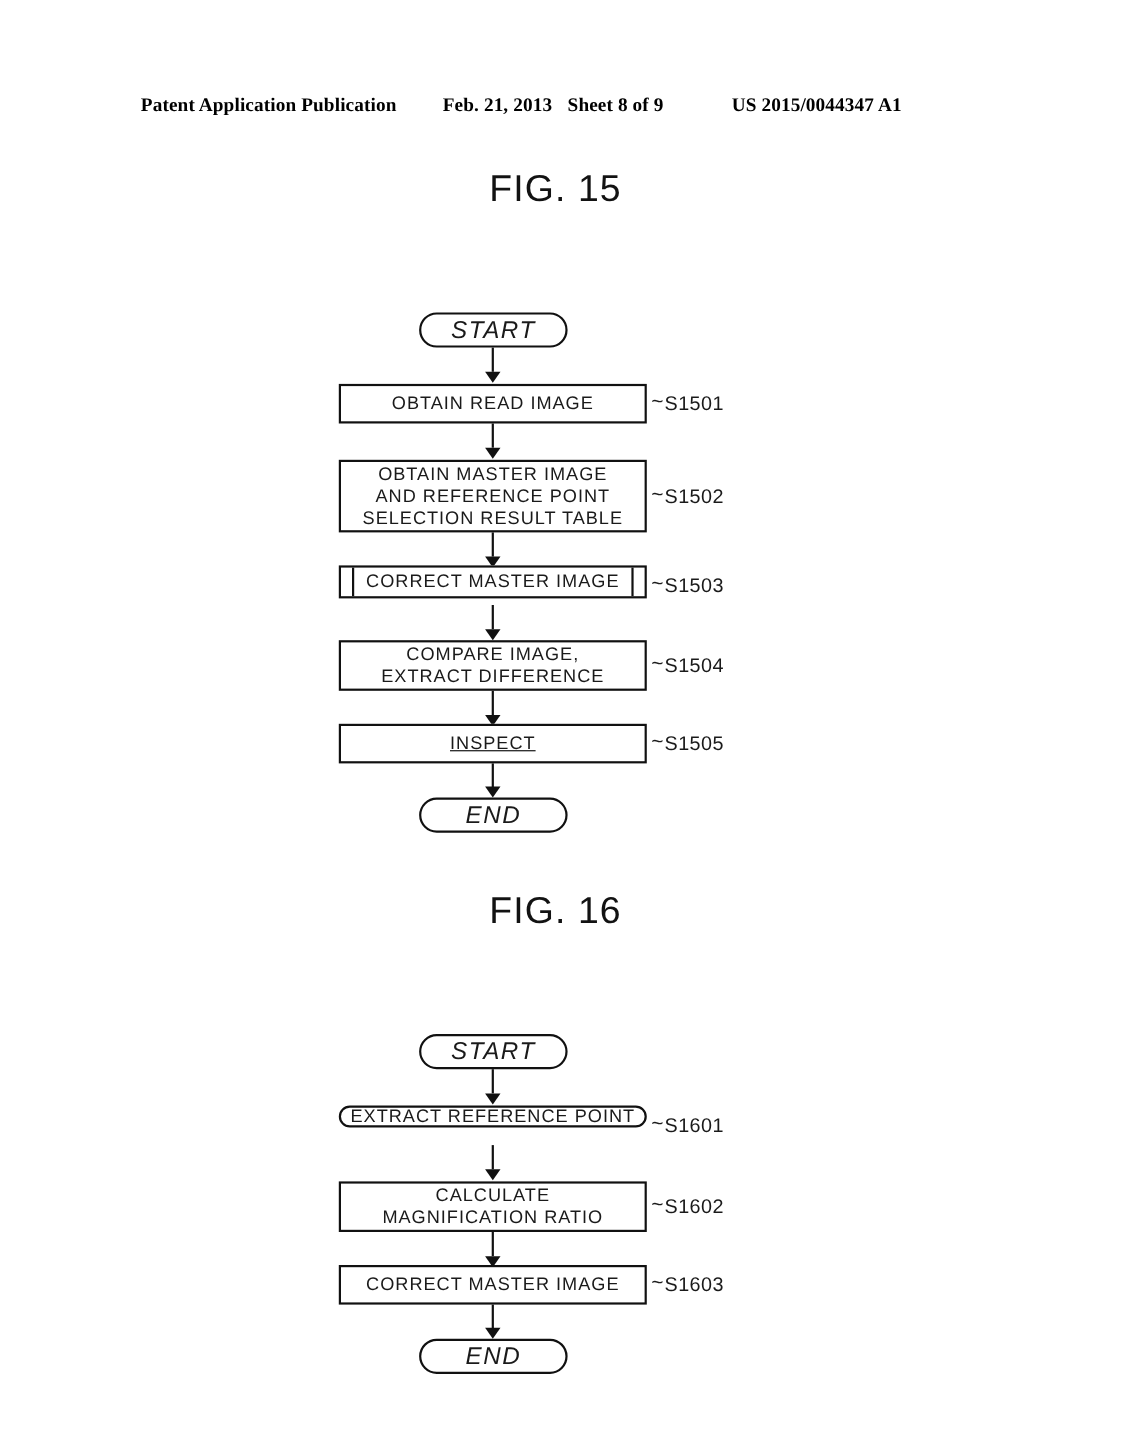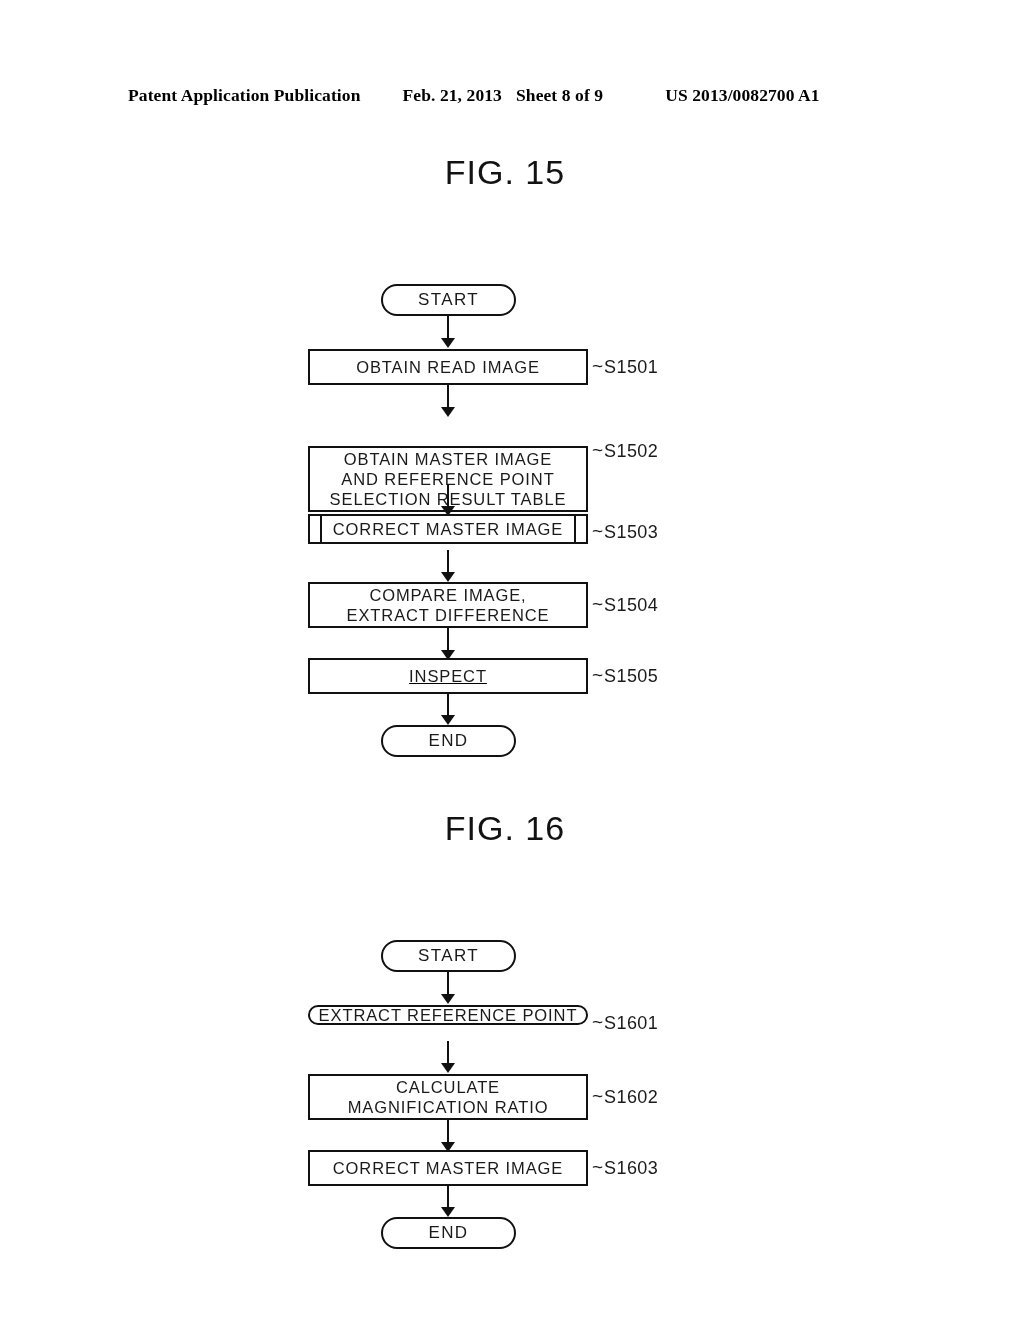--- a/index.html
+++ b/index.html
@@ -65,23 +65,24 @@
     height: 32px;
     border: 2.2px solid #111;
     border-radius: 17px;
     box-sizing: border-box;
     display: flex;
     align-items: center;
     justify-content: center;
     background: #fff;
   }
   .terminal .lbl {
-    font-size: 17px;
+    font-size: 22px;
     letter-spacing: 1.4px;
     color: #1a1a1a;
+    font-style: italic;
   }
 
   .process {
     position: absolute;
     left: 308px;
     width: 280px;
     border: 2.2px solid #111;
     box-sizing: border-box;
     background: #fff;
     display: flex;
@@ -151,21 +152,21 @@
   }
 </style>
 </head>
 <body>
 
 <div class="page-header">
   <span class="hdr-left">Patent Application Publication</span>
   <span class="hdr-mid">
     <span>Feb. 21, 2013</span><span class="sheet">Sheet 8 of 9</span>
   </span>
-  <span class="hdr-right">US 2013/0082700 A1</span>
+  <span class="hdr-right">US 2015/0044347 A1</span>
 </div>
 
 <div class="figure" id="figure-15">
   <div class="fig-title">FIG. 15</div>
   <div class="flow">
 
     <div class="terminal" style="top:90px;">
       <span class="lbl">START</span>
     </div>
     <div class="conn" style="top:122px;height:22px;"></div>
@@ -174,21 +175,21 @@
     <div class="process" style="top:155px;height:36px;">
       <span class="lbl">OBTAIN READ IMAGE</span>
     </div>
     <div class="step-label" style="top:162px;">
       <span class="tilde">~</span>
       <span class="code">S1501</span>
     </div>
     <div class="conn" style="top:191px;height:22px;"></div>
     <div class="arrowhead" style="top:213px;"></div>
 
-    <div class="process" style="top:224px;height:66px;margin-top:28px;">
+    <div class="process" style="top:224px;height:66px;">
       <span class="lbl">OBTAIN MASTER IMAGE
 AND REFERENCE POINT
 SELECTION RESULT TABLE</span>
     </div>
     <div class="step-label" style="top:246px;">
       <span class="tilde">~</span>
       <span class="code">S1502</span>
     </div>
     <div class="conn" style="top:290px;height:22px;"></div>
     <div class="arrowhead" style="top:312px;"></div>

